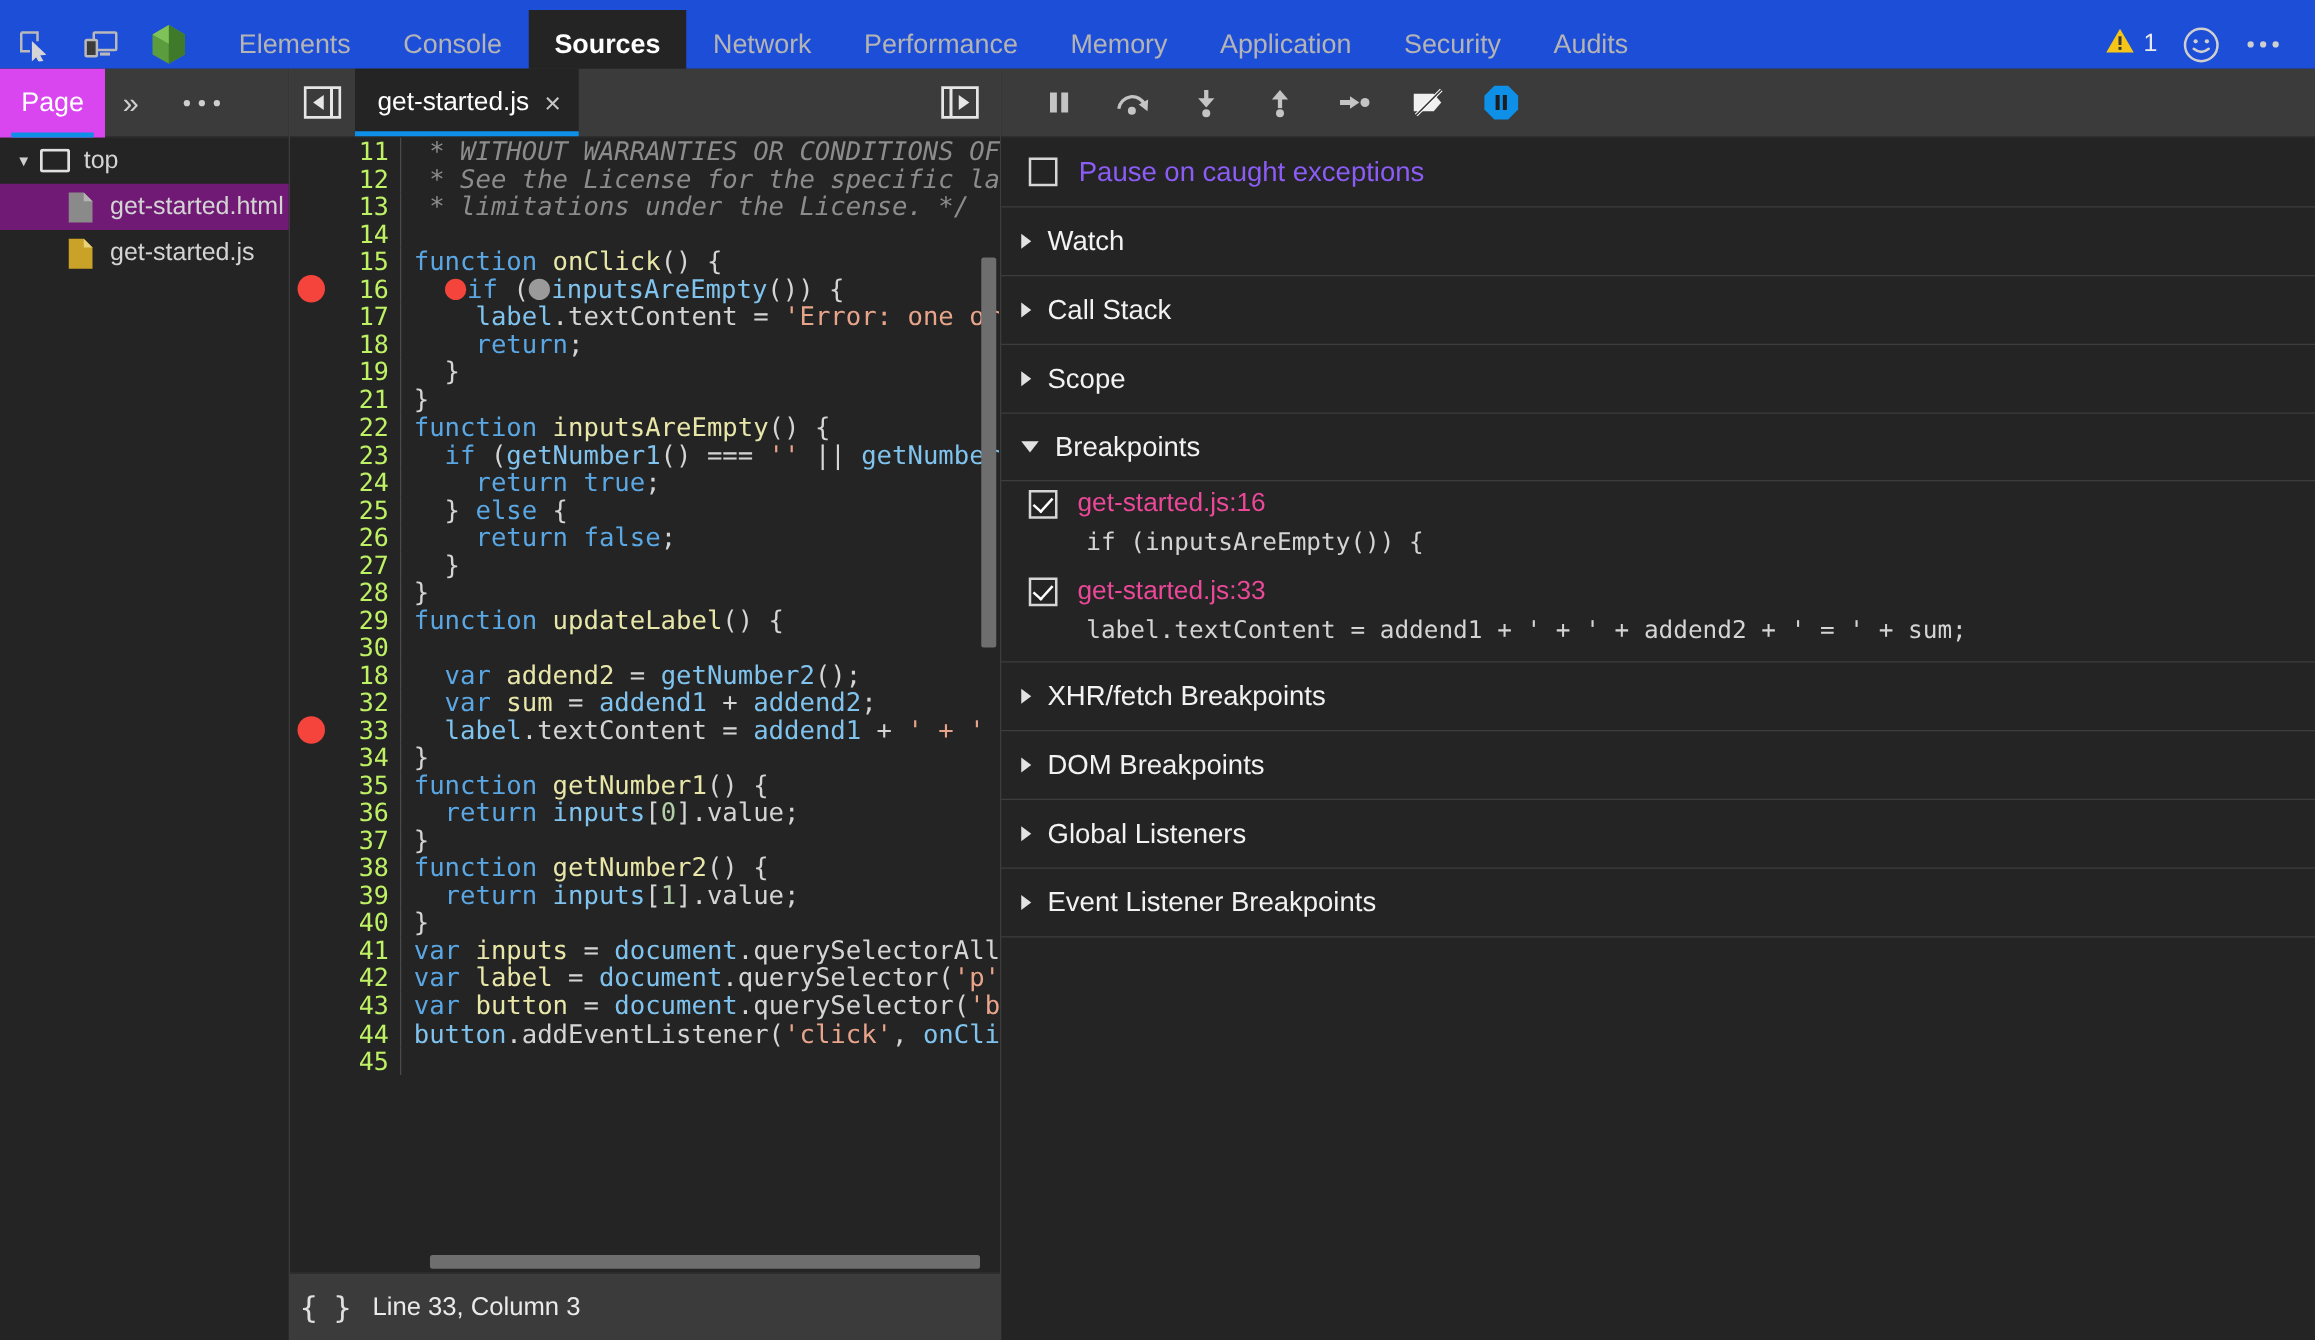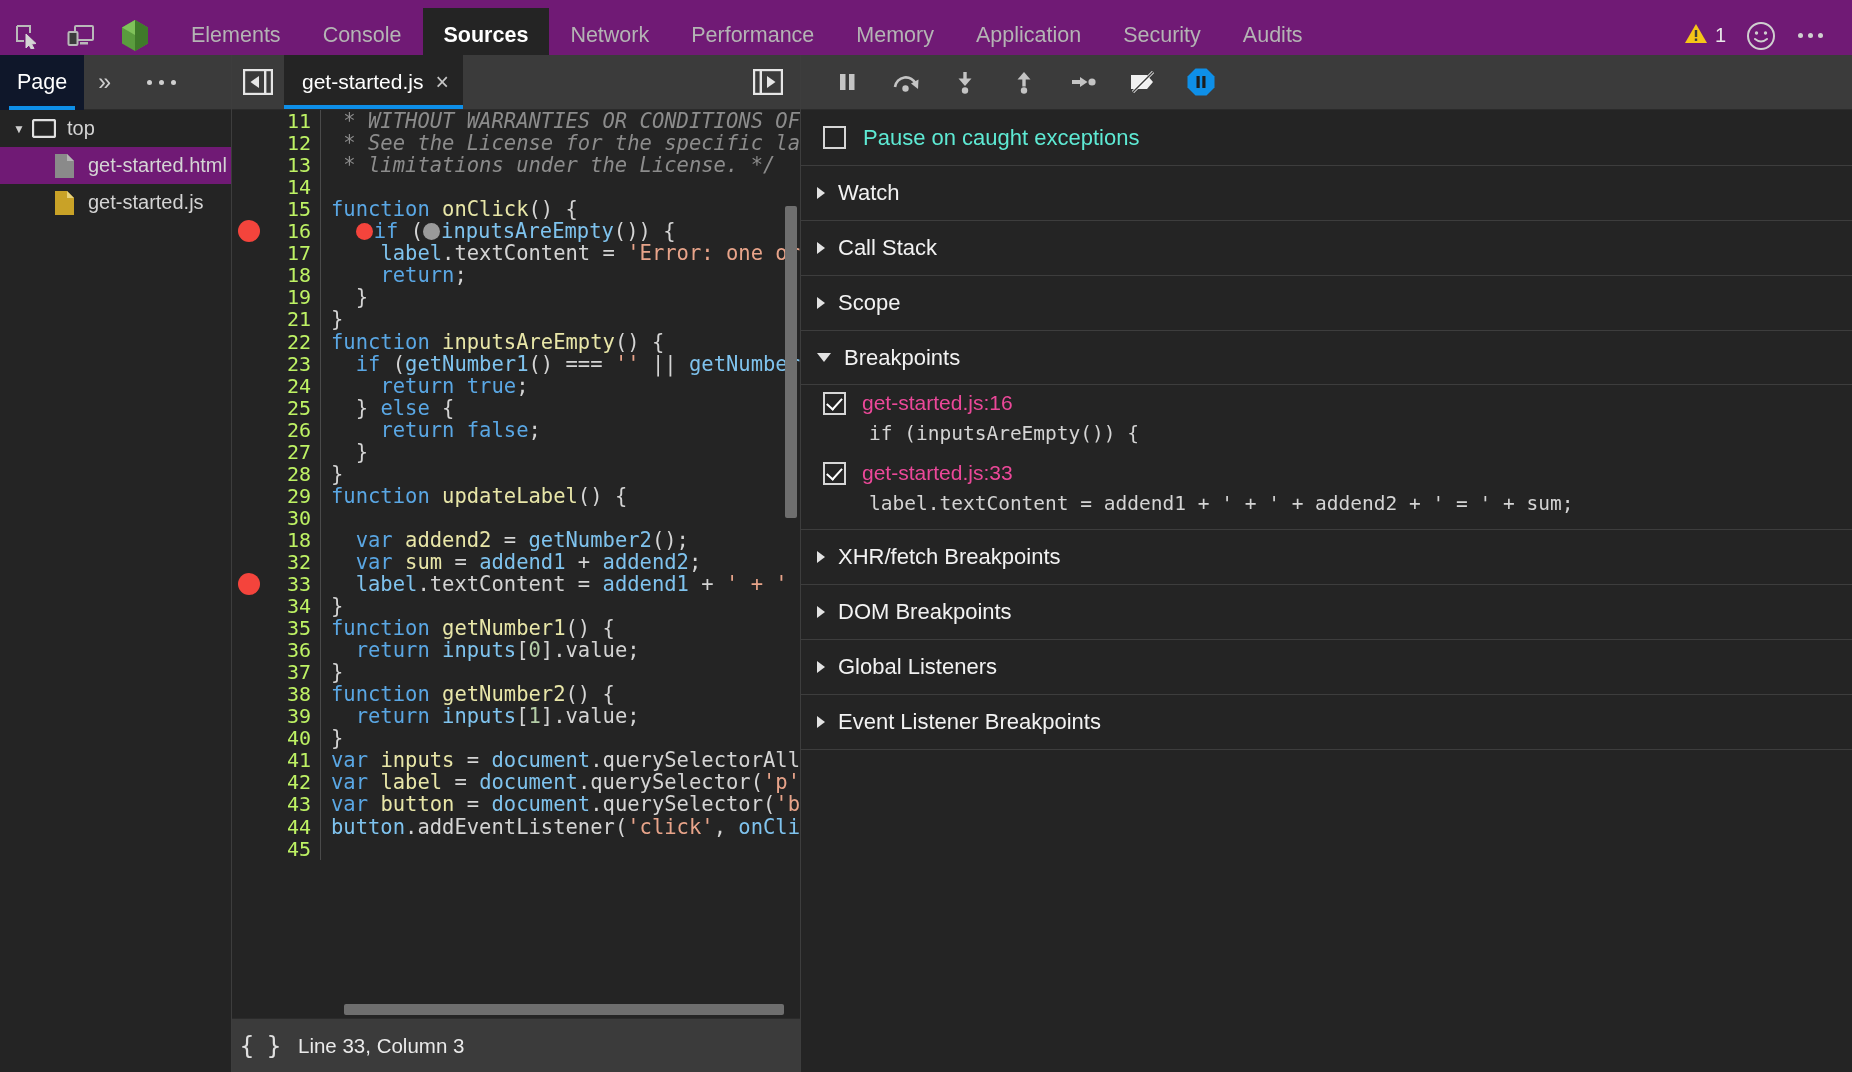--- a/index.html
+++ b/index.html
@@ -8,21 +8,21 @@
     background: #242424;
     overflow: hidden;
     font-family: "Liberation Sans", sans-serif;
     -webkit-font-smoothing: antialiased;
   }
   * { box-sizing: border-box; }
 
   
   #main-toolbar {
     position: absolute; left: 0; top: 0; width: 1852px; height: 72px;
-    background: #701a75;
+    background: #1d4ed8;
     display: flex; align-items: center;
     border-bottom: 1px solid #2b2b2b;
   }
   .tb-icon-btn {
     width: 54px; height: 55px;
     display: flex; align-items: center; justify-content: center;
     cursor: pointer;
   }
   .tb-icon-btn svg { display: block; }
   .panel-tab {
@@ -59,21 +59,21 @@
     border-right: 1px solid #3d3d3d;
   }
   #nav-tabbar {
     height: 55px; display: flex; align-items: center;
     background: #3b3b3b;
     border-bottom: 1px solid #2b2b2b;
     position: relative;
   }
   #nav-tab-page {
     height: 55px; padding: 0 17px; display: flex; align-items: center;
-    background: #0f172a; color: #ffffff; font-size: 21.5px;
+    background: #d946ef; color: #ffffff; font-size: 21.5px;
     position: relative; cursor: pointer;
   }
   #nav-tab-page::after {
     content: ""; position: absolute; left: 9px; right: 9px; bottom: 0; height: 4px;
     background: #0e8fe8;
   }
   #nav-more-tabs {
     padding: 0 14px; color: #cfcfcf; font-size: 23px; cursor: pointer;
     display: flex; align-items: center; height: 55px;
   }
@@ -192,21 +192,21 @@
   }
   .cbox {
     width: 23px; height: 23px; border: 2px solid #d6d6d6; background: transparent;
     flex: 0 0 23px; display: flex; align-items: center; justify-content: center;
   }
   .cbox.checked::after {
     content: ""; display: block; width: 7px; height: 13px;
     border: solid #ffffff; border-width: 0 2.5px 2.5px 0;
     transform: rotate(42deg) translate(-1px,-1px);
   }
-  #pause-caught-label { color: #5eead4; font-size: 22px; }
+  #pause-caught-label { color: #8b5cf6; font-size: 22px; }
 
   .dbg-section { border-bottom: 1px solid #3d3d3d; }
   .dbg-section-head {
     height: 54px; display: flex; align-items: center; padding-left: 16px; gap: 13px;
     cursor: pointer;
   }
   .tri {
     width: 0; height: 0; flex: 0 0 auto;
     border-left: 8px solid #e2e2e2; border-top: 6px solid transparent; border-bottom: 6px solid transparent;
   }

